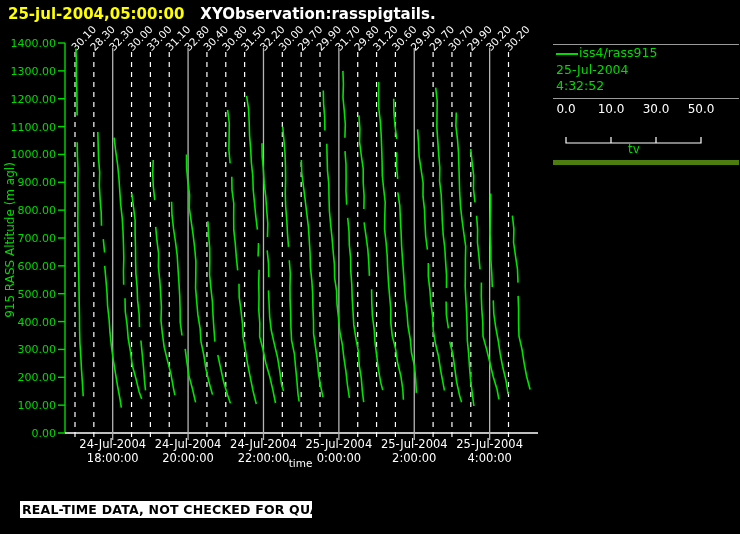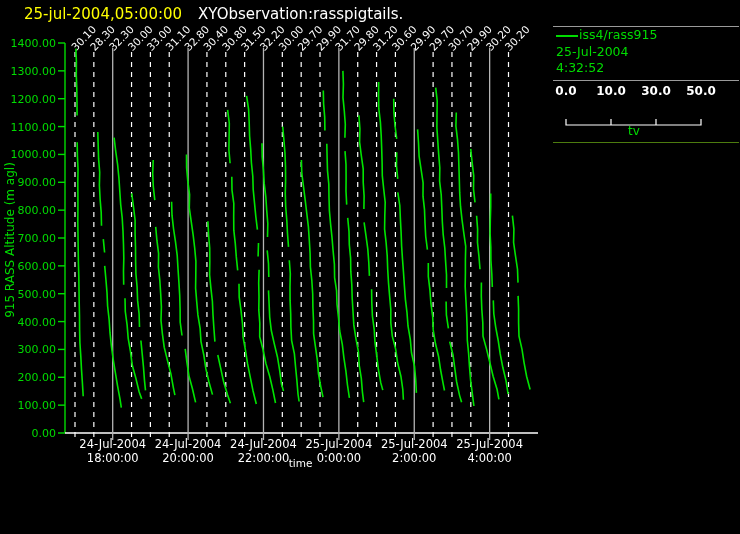--- a/index.html
+++ b/index.html
@@ -1,29 +1,29 @@
 <!DOCTYPE html>
 <html style="--green: #00dc00; --yellow: #ffff00;"><head>
 <meta charset="utf-8">
 <style>
   html,body{margin:0;padding:0;background:#000;}
   #screen{position:relative;width:740px;height:534px;background:#000;overflow:hidden;
           font-family:"DejaVu Sans","Liberation Sans",sans-serif;}
-  .header{position:absolute;left:24px;top:5px;white-space:nowrap;font-weight:normal;font-size:15px;text-align:center;}
+  .header{position:absolute;left:8px;top:5px;white-space:nowrap;font-weight:bold;font-size:15px;text-align:center;}
   .header .ts{color:var(--yellow,#ffff00);}
   .header .title{color:#ffffff;margin-left:16px;}
-  .legend{position:absolute;left:553px;top:26px;width:186px;height:115px;
-          border-top:1px solid #9a9a9a;border-bottom:1px solid #4d7c0f;
+  .legend{position:absolute;left:553px;top:44px;width:186px;height:115px;
+          border-top:1px solid #9a9a9a;border-bottom:5px solid #4d7c0f;
           color:var(--green,#00dc00);font-size:12.5px;}
   .legend .row{height:16.5px;line-height:16.5px;padding-left:3px;white-space:nowrap;}
   .legend-line{display:inline-block;width:22px;height:2px;background:var(--green,#00dc00);
                vertical-align:middle;margin-right:1px;}
   .legend-sep{border-top:1px solid #9a9a9a;margin-top:3px;}
   .tv-scale{position:relative;height:15px;margin-top:3px;}
-  .tv-scale span{position:absolute;transform:translateX(-50%);color:#fff;font-size:12px;font-weight:bold;}
+  .tv-scale span{position:absolute;transform:translateX(-50%);color:#fff;font-size:12px;}
   .tv-bracket{position:absolute;left:0;top:91px;}
   .tv-label{position:absolute;left:0;top:97px;width:162px;text-align:center;font-size:12px;}
   .banner{position:absolute;left:20px;top:501px;width:292px;height:17px;background:#ffffff;}
   .banner span{display:block;color:#000;font-weight:bold;font-size:12.5px;line-height:17px;
                padding-left:2px;letter-spacing:0.2px;white-space:nowrap;}
   svg text{font-family:"DejaVu Sans","Liberation Sans",sans-serif;}
 </style>
 </head>
 <body>
 
@@ -190,14 +190,17 @@
       <span style="left:58px">10.0</span>
       <span style="left:103px">30.0</span>
       <span style="left:148px">50.0</span>
     </div>
     <svg class="tv-bracket" width="186" height="8" viewBox="0 0 186 8">
       <path d="M13,1 L13,7 L148,7 L148,1 M58,1 L58,7 M103,1 L103,7" stroke="#ffffff" stroke-width="1.2" fill="none"></path>
     </svg>
     <div class="tv-label">tv</div>
   </div>
 
+  <div class="banner">
+    <span>REAL-TIME DATA, NOT CHECKED FOR QUALITY</span>
+  </div>
 
 </div>
 
 </body></html>

